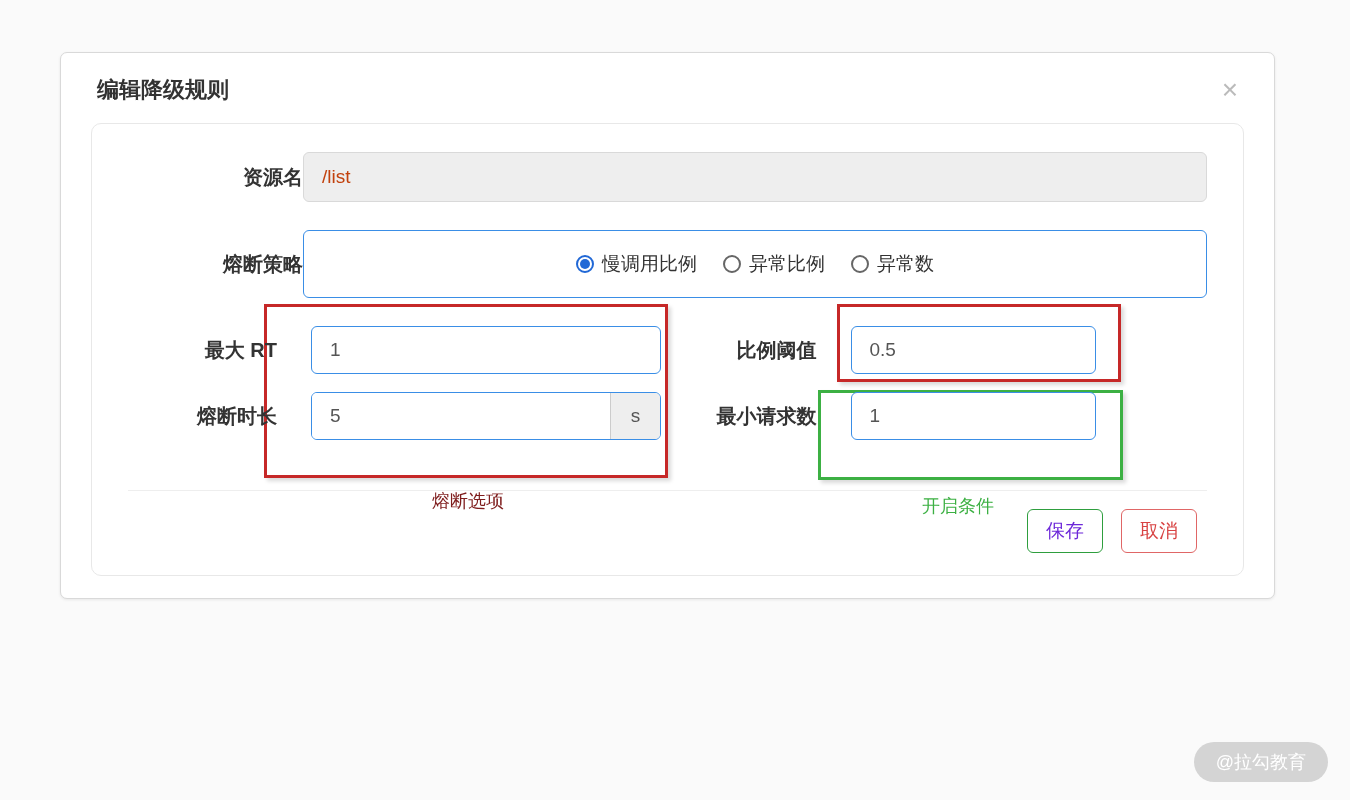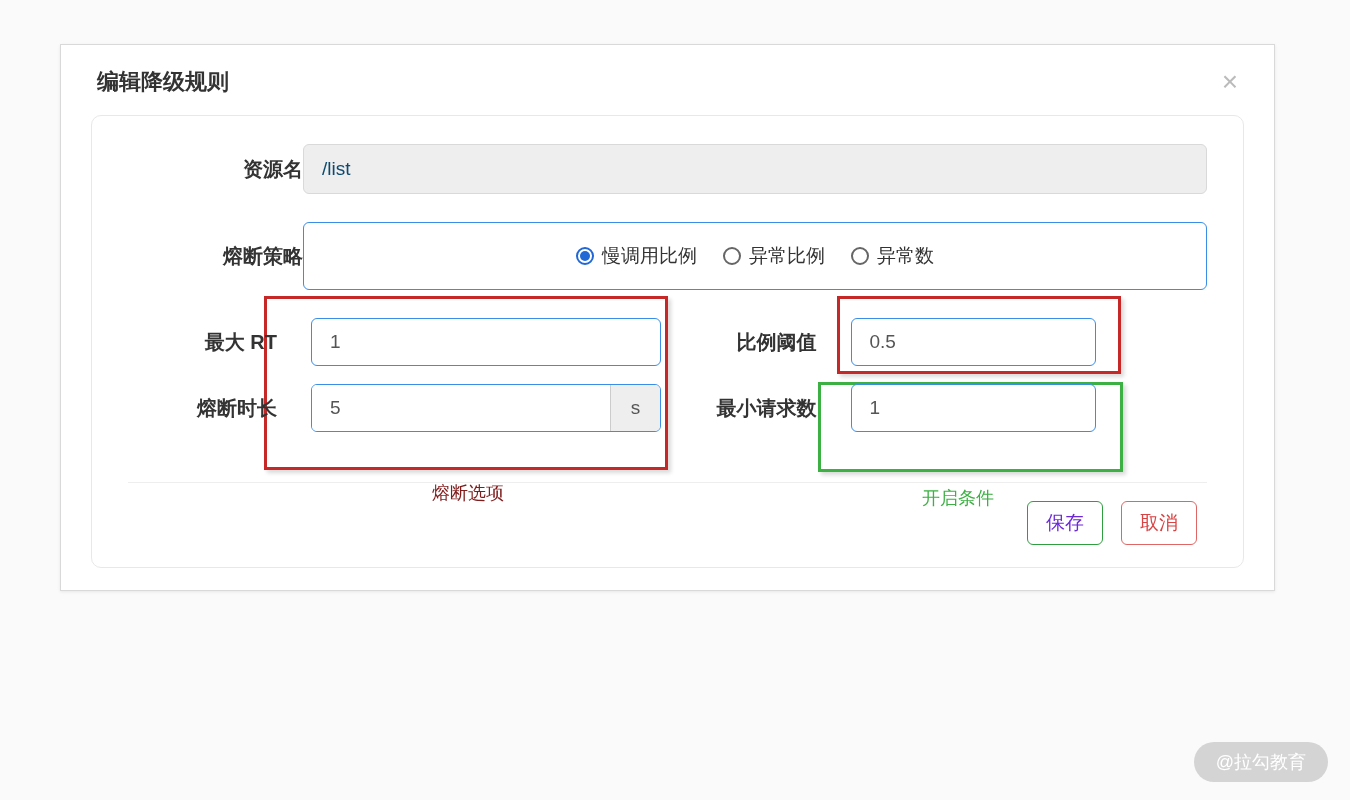--- a/index.html
+++ b/index.html
@@ -6,24 +6,24 @@
   body {
     font-family: "Microsoft YaHei", "PingFang SC", Arial, sans-serif;
     background: #fafafa;
     width: 1350px;
     height: 800px;
     position: relative;
   }
   .modal-wrap {
     position: absolute;
     left: 60px;
-    top: 44px;
+    top: 52px;
     width: 1215px;
     border: 1px solid #d9d9d9;
-    border-radius: 0;
+    border-radius: 7px;
     background: #fff;
     box-shadow: 0 1px 3px rgba(0,0,0,0.08);
   }
   .modal-header {
     padding: 22px 36px 18px 36px;
     display: flex;
     justify-content: space-between;
     align-items: center;
   }
   .modal-title {
@@ -57,21 +57,21 @@
     color: #333;
     font-weight: 600;
   }
   .resource-input {
     flex: 1;
     height: 50px;
     background: #eeeeee;
     border: 1px solid #d9d9d9;
     border-radius: 6px;
     font-size: 19px;
-    color: #0c4a6e;
+    color: #c2410c;
     padding: 0 18px;
   }
   .strategy-group {
     flex: 1;
     height: 68px;
     border: 1.5px solid #3a8ee6;
     border-radius: 6px;
     display: flex;
     align-items: center;
     justify-content: center;

